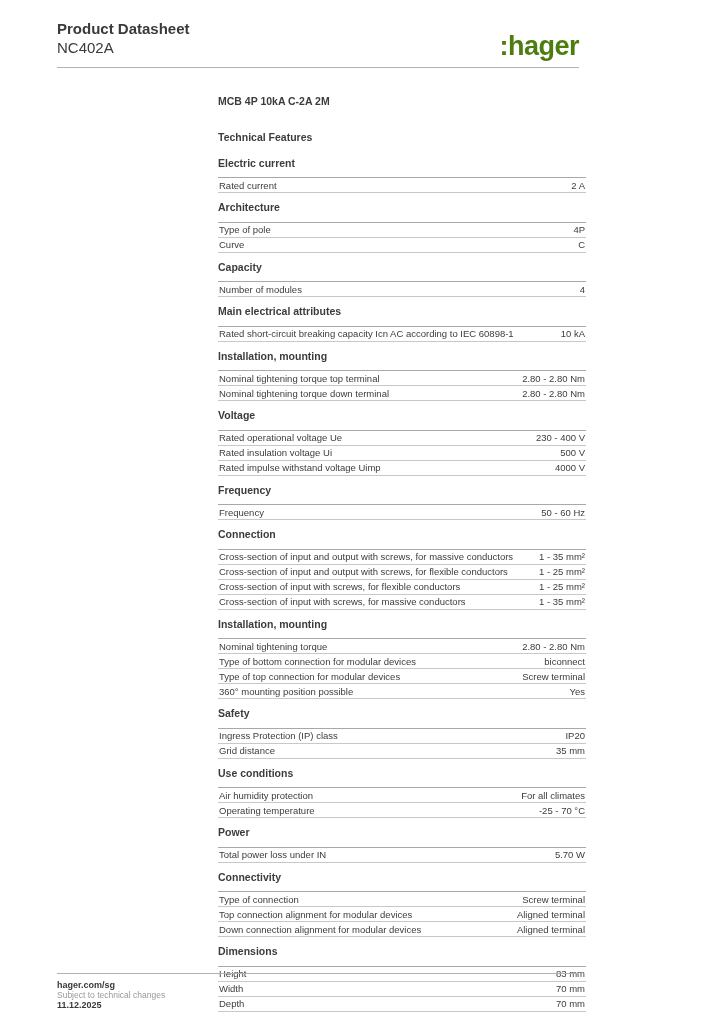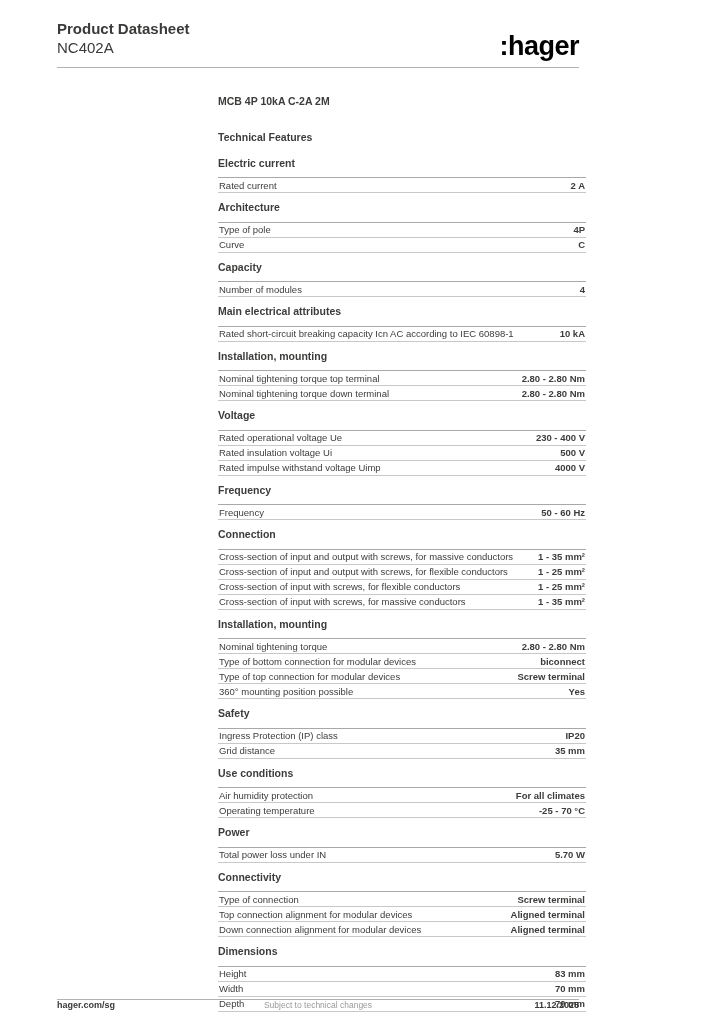--- a/index.html
+++ b/index.html
@@ -62,47 +62,49 @@
   .spec-row {
     display: flex;
     justify-content: space-between;
     align-items: baseline;
     font-size: 9.5px;
     line-height: 1;
     padding: 2.5px 1px 2px 1px;
     border-bottom: 1px solid #c8c8c8;
   }
   .spec-label { text-align: left; padding-right: 12px; }
-  .spec-value { text-align: right; white-space: nowrap; font-weight: bold; }
+  .spec-value { text-align: right; white-space: nowrap; }
 
   
   .footer {
     position: absolute;
     left: 57px;
     right: 57px;
     bottom: 14px;
     border-top: 1px solid #b2b2b2;
+    padding-top: 6px;
     display: flex;
     align-items: baseline;
+    flex-direction: column;
   }
   .footer .site { flex: 1; text-align: left; font-size: 9px; font-weight: bold; color: #3a3a39; }
   .footer .note { flex: 1; text-align: center; font-size: 8.5px; color: #9a9a9a; }
   .footer .date { flex: 1; text-align: right; font-size: 9px; font-weight: bold; color: #3a3a39; }
 </style>
 </head>
 <body>
 
 <div class="page">
 
   <div class="header">
     <div class="header-left">
       <div class="doc-title">Product Datasheet</div>
       <div class="doc-subtitle">NC402A</div>
     </div>
-    <div class="logo" style="color: #000000; margin-top: 8px;">:hager</div>
+    <div class="logo" style="color: #4d7c0f; margin-top: 8px;">:hager</div>
   </div>
   <div class="header-rule"></div>
 
   <div class="content">
     <div class="product-title">MCB 4P 10kA C-2A 2M</div>
     <div class="features-heading">Technical Features</div>
     <div id="sections">
         <section class="spec-section">
           <div class="section-title">Electric current</div>
           <div class="spec-row">

